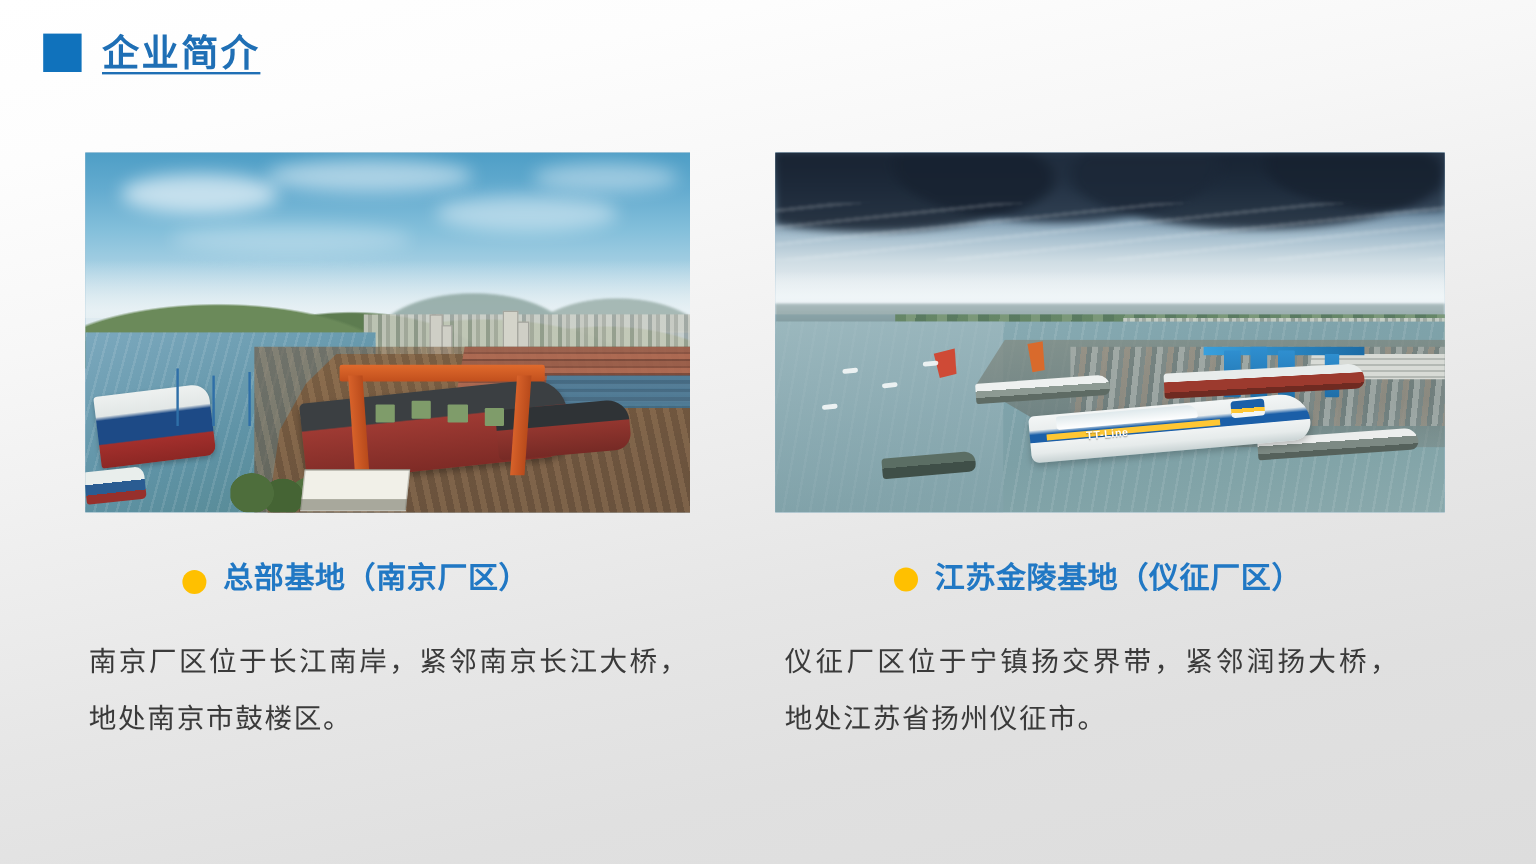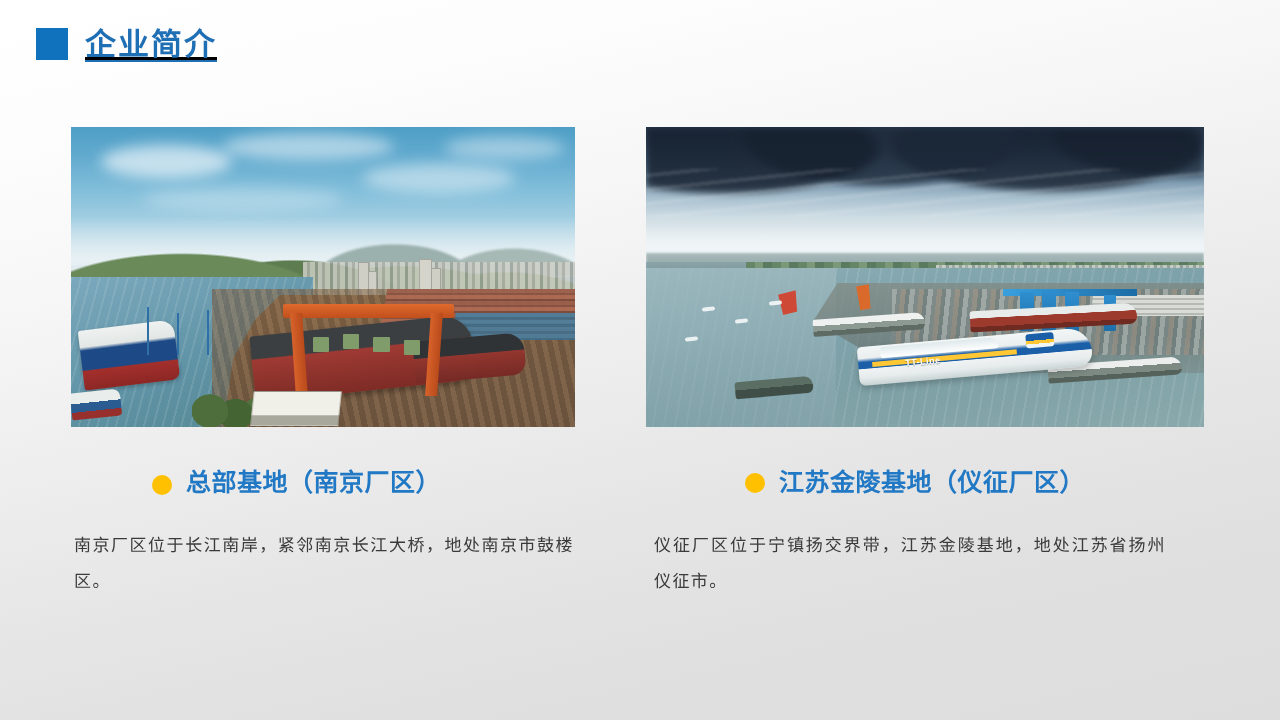--- a/index.html
+++ b/index.html
@@ -31,21 +31,20 @@
   }
 
   
   .heading {
     position: absolute;
     left: 36px;
     top: 28px;
     display: flex;
     align-items: center;
     gap: 17px;
-    text-decoration: underline;
   }
   .heading-marker {
     width: 32px;
     height: 32px;
     background: #1072bc;
     flex: 0 0 auto;
   }
   .heading-title {
     font-family: "Liberation Serif", "DejaVu Serif", serif;
     font-size: 31px;
@@ -427,21 +426,21 @@
     font-weight: 700;
     color: #2178c4;
     letter-spacing: .5px;
     line-height: 1;
   }
 
   
   .body-text {
     position: absolute;
     font-family: "Liberation Serif", "DejaVu Serif", serif;
-    font-size: 17px;
+    font-size: 23px;
     color: #3a3a3a;
     line-height: 2.1;
     letter-spacing: 1.4px;
     text-align: justify;
     text-justify: inter-ideograph;
   }
 </style>
 </head>
 <body>
 
@@ -545,17 +544,17 @@
             <div class="ferry-funnel"></div>
           </div>
         </div>
       </div>
 
       <div class="caption" style="position:absolute; left:99px; top:343px;">
         <span class="caption-dot"></span>
         <span class="caption-text">江苏金陵基地（仪征厂区）</span>
       </div>
 
-      <div class="body-text" style="position:absolute; left:8px; top:401px; width:512px;">仪征厂区位于宁镇扬交界带，江苏金陵基地，地处江苏省扬州仪征市。</div>
+      <div class="body-text" style="position:absolute; left:8px; top:401px; width:512px;">仪征厂区位于宁镇扬交界带，紧邻润扬大桥，地处江苏省扬州仪征市。</div>
     </div>
 
   </div>
 </div>
 
 </body></html>

